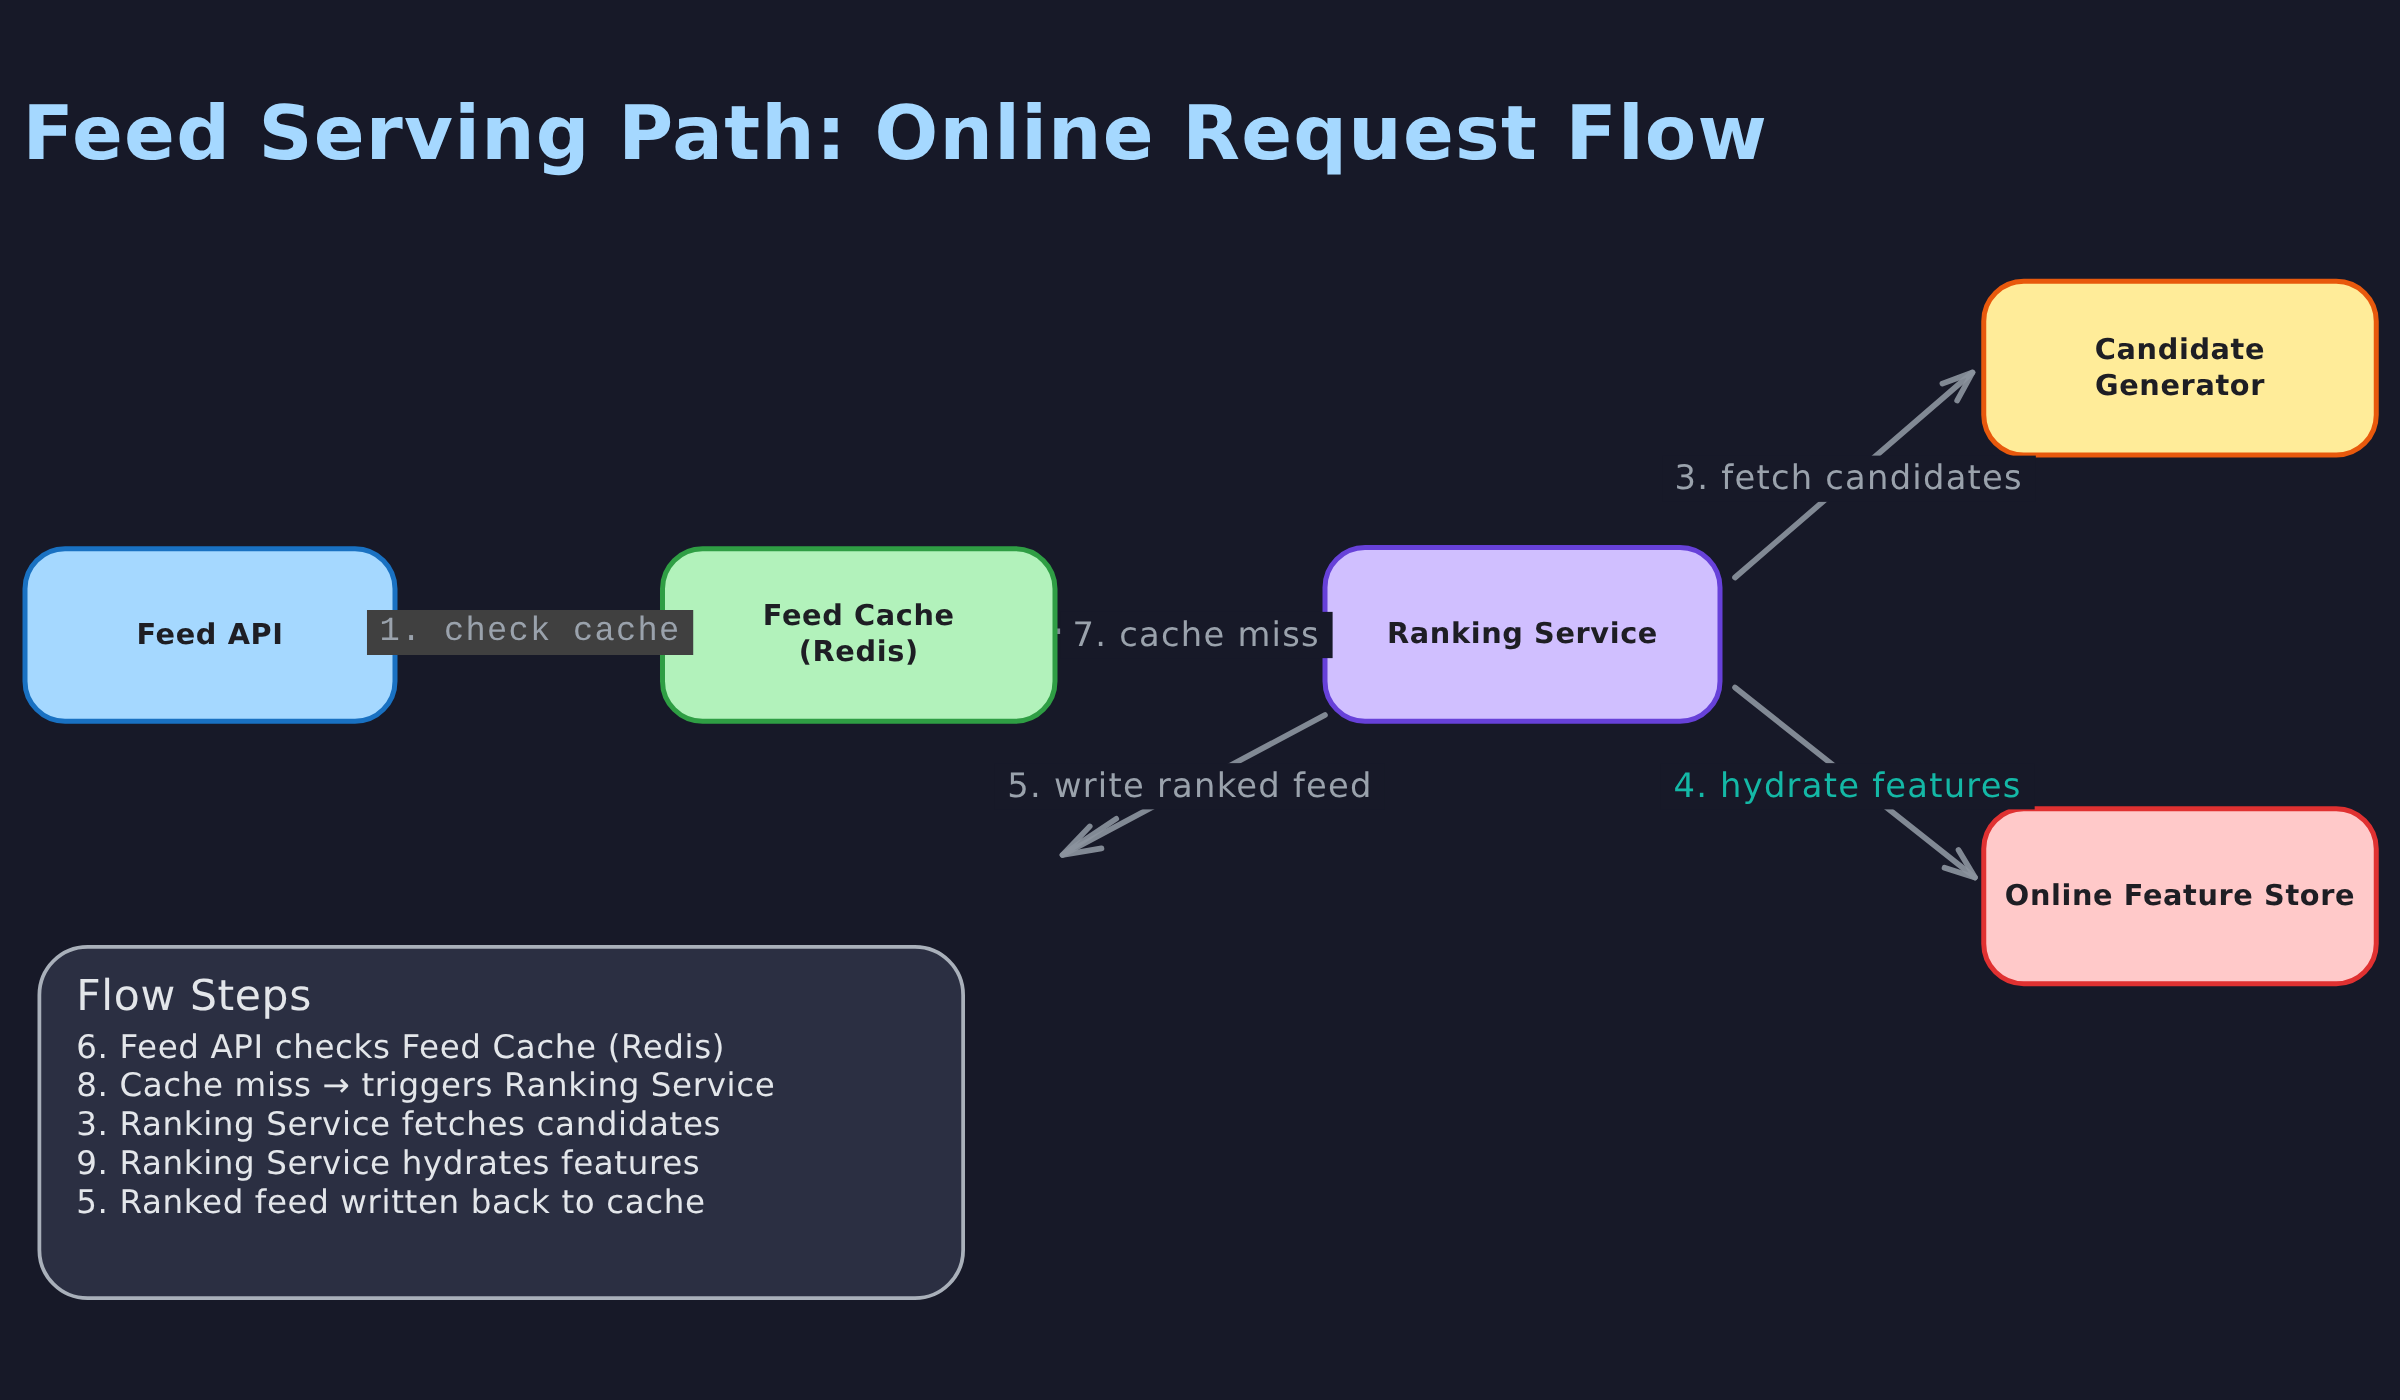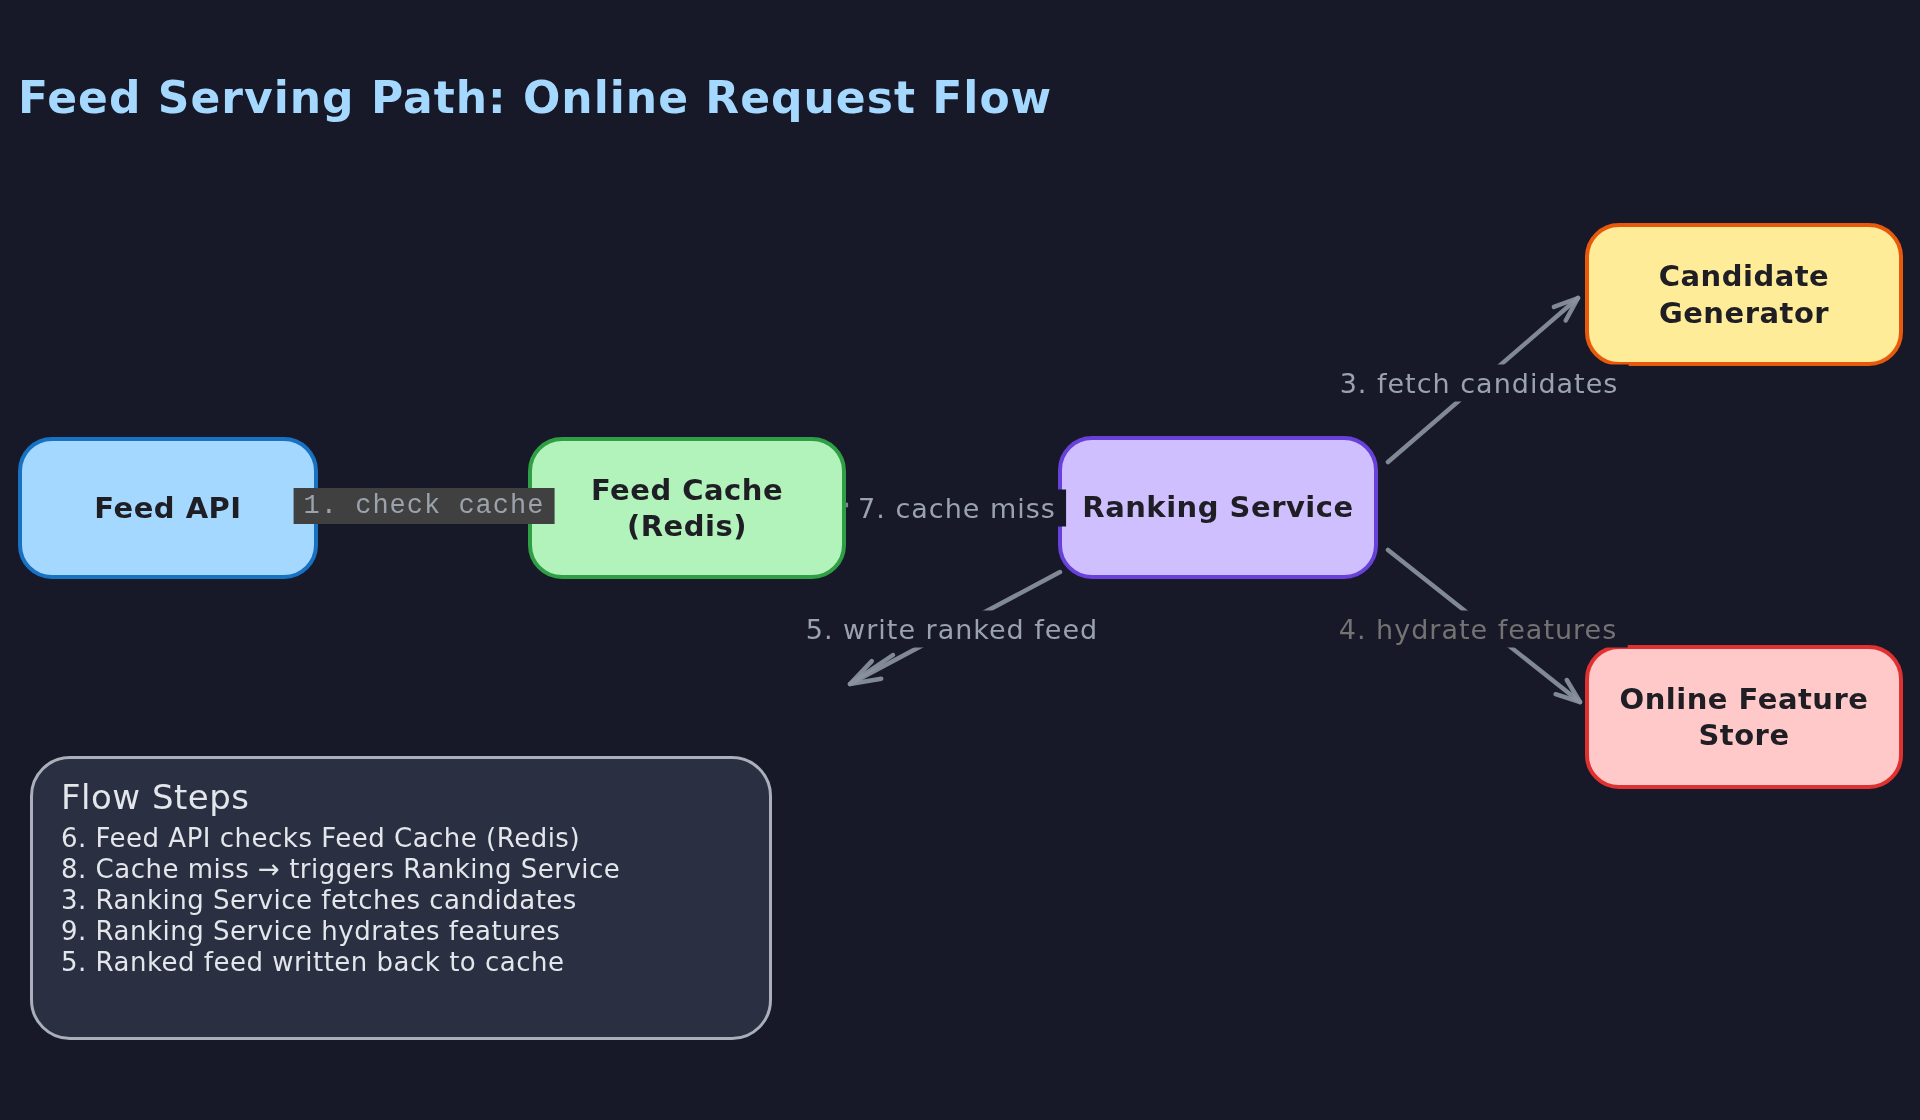--- a/index.html
+++ b/index.html
@@ -7,21 +7,21 @@
   body {
     background: #171928;
     font-family: "DejaVu Sans", sans-serif;
     position: relative;
   }
   .canvas { position: absolute; inset: 0; width: 1920px; height: 1120px; }
 
   .title {
     position: absolute;
     left: 18px; top: 72px;
-    font-size: 44px;
+    font-size: 60px;
     font-weight: 700;
     letter-spacing: 1px;
     color: #a5d8ff;
     white-space: nowrap;
   }
 
   svg.edges { position: absolute; left: 0; top: 0; width: 1920px; height: 1120px; }
   .edge {
     fill: none;
     stroke: #8b929d;
@@ -33,21 +33,21 @@
 
   .node {
     position: absolute;
     border: 4px solid;
     border-radius: 34px;
     display: flex;
     align-items: center;
     justify-content: center;
     text-align: center;
     color: #1e1e24;
-    font-size: 29px;
+    font-size: 23px;
     font-weight: 600;
     letter-spacing: 0.5px;
     line-height: 1.25;
   }
   .node .node-label { pointer-events: none; }
 
   .node-feed-api          { left: 18px;   top: 437px; width: 300px; height: 142px; }
   .node-feed-cache        { left: 528px;  top: 437px; width: 318px; height: 142px; }
   .node-ranking-service   { left: 1058px; top: 436px; width: 320px; height: 143px; }
   .node-candidate-gen     { left: 1585px; top: 223px; width: 318px; height: 143px; }
@@ -137,21 +137,21 @@
     <div class="node-label">Candidate Generator</div>
   </div>
 
   <div class="node node-feature-store" style="background: rgb(255, 201, 201); border-color: rgb(224, 49, 49);">
     <div class="node-label">Online Feature Store</div>
   </div>
 
   <div class="edge-label edge-label-1" style="color: rgb(154, 162, 172); background: #404040; font-family: Liberation Mono, monospace;">1. check cache</div>
   <div class="edge-label edge-label-2" style="color: rgb(154, 162, 172); background: rgb(23, 25, 40);">7. cache miss</div>
   <div class="edge-label edge-label-3" style="color: rgb(154, 162, 172); background: rgb(23, 25, 40);">3. fetch candidates</div>
-  <div class="edge-label edge-label-4" style="color: #737373; background: rgb(23, 25, 40);">4. hydrate features</div>
+  <div class="edge-label edge-label-4" style="color: #14b8a6; background: rgb(23, 25, 40);">4. hydrate features</div>
   <div class="edge-label edge-label-5" style="color: rgb(154, 162, 172); background: rgb(23, 25, 40);">5. write ranked feed</div>
 
   <div class="legend" style="background: rgb(43, 47, 66); border-color: rgb(169, 176, 186);">
     <div class="legend-title">Flow Steps</div>
     <div class="legend-step">6. Feed API checks Feed Cache (Redis)</div>
     <div class="legend-step">8. Cache miss → triggers Ranking Service</div>
     <div class="legend-step">3. Ranking Service fetches candidates</div>
     <div class="legend-step">9. Ranking Service hydrates features</div>
     <div class="legend-step">5. Ranked feed written back to cache</div>
   </div>

